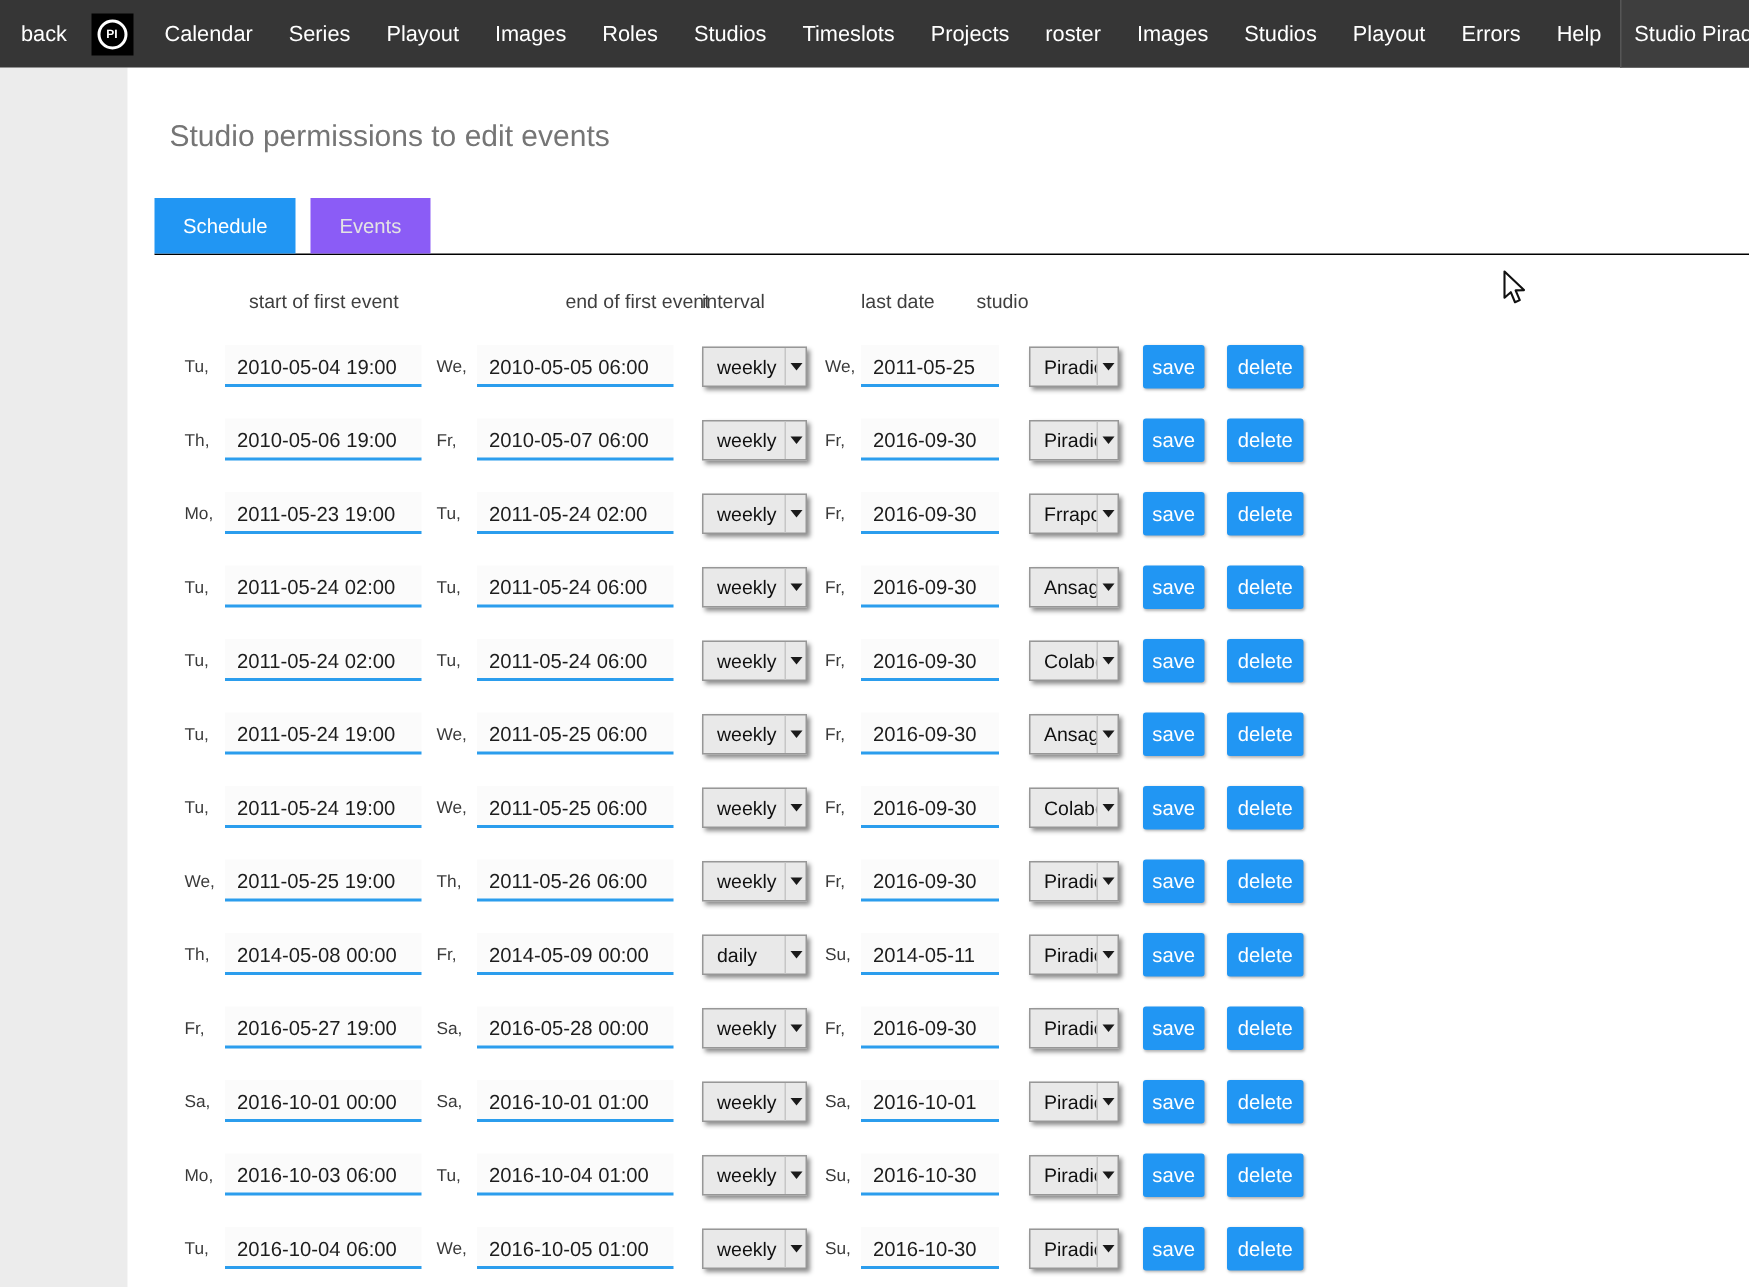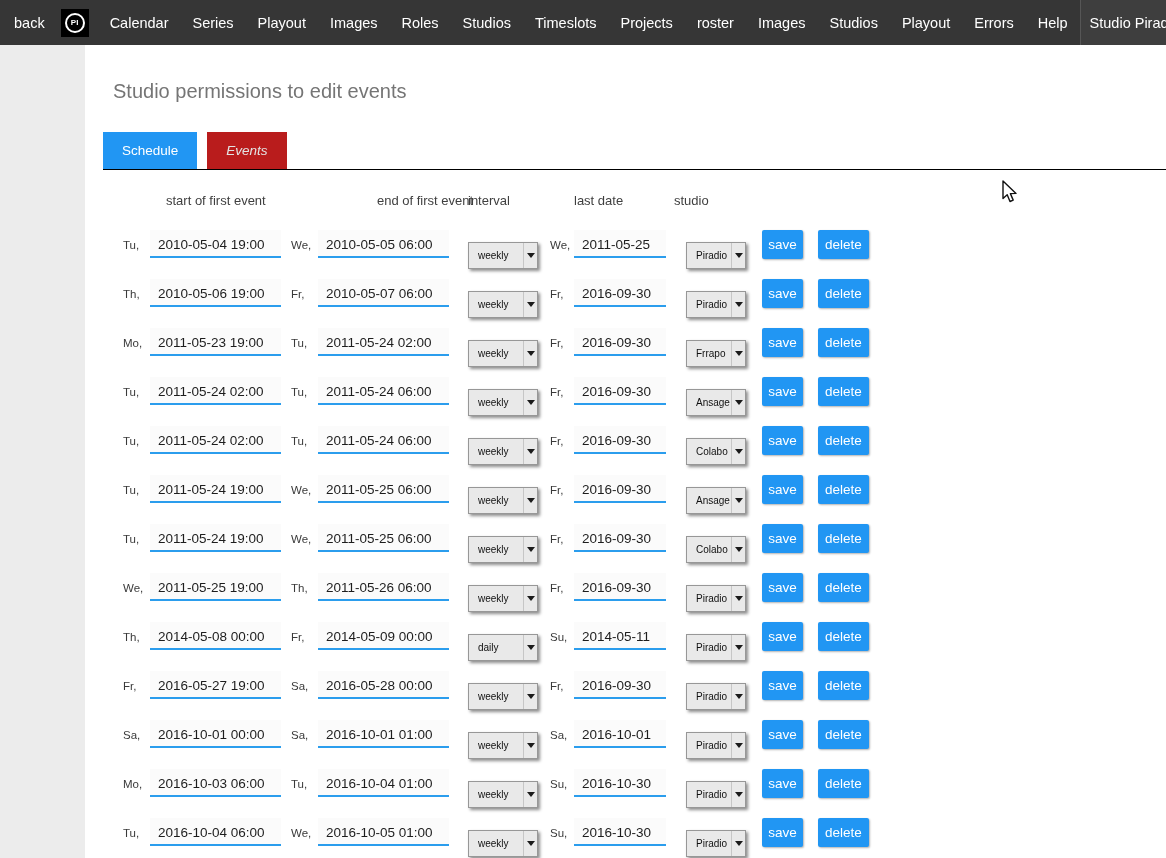--- a/index.html
+++ b/index.html
@@ -45,51 +45,51 @@
     background:#fff;
   }
   .page-title { padding:35px 0 0 28px; font-size:20px; color:#757575; font-weight:400; }
 
   .tabs-wrap { margin:29px 18px 0 18px; border-bottom:1px solid #000000; display:flex; }
   .tab {
     height:37px; display:flex; align-items:center; padding:0 19px;
     font-size:13.5px; margin-right:10px; cursor:pointer;
   }
   .tab.active { background:#2196f3; color:#fff; }
-  .tab.inactive { background:#b91c1c; color:#e3e3e3;font-style:italic; }
+  .tab.inactive { background:#8b5cf6; color:#e3e3e3; }
 
   .header-row { position:relative; height:20px; margin-top:21px; font-size:13px; color:#3f3f3f; }
   .header-row span { position:absolute; top:2px; white-space:nowrap; }
   .h0 { left:81px; width:190px; text-align:left; }
   .h1 { left:245px; width:190px; text-align:center; }
   .h2 { left:383px; }
   .h3 { left:489px; }
-  .h4 { left:589px; }
+  .h4 { left:566px; }
 
   .rows { margin-top:19px; }
   .row { height:49px; display:flex; align-items:flex-start; }
   .day {
     font-size:11.5px; color:#3a3a3a; margin-top:9px; white-space:nowrap;
   }
   .day.d1 { margin-left:38px; width:27px; }
   .day.d2 { margin-left:10px; width:27px; }
   .day.d3 { margin-left:12px; width:24px; }
   .txt-input {
     height:28px; border:none; outline:none; background:#fbfbfb;
     border-bottom:2px solid #2b9ded; font-family:"Liberation Sans", sans-serif;
     font-size:13.5px; color:#1d1d1d; padding:3px 0 0 8px;
   }
   .in-start, .in-end { width:131px; }
   .in-last { width:92px; margin-left:0; }
 
   .sel {
     height:27px; background:#e9e9e9; border:1px solid #979797;
     box-shadow:2px 2px 3px rgba(0,0,0,0.45);
-    display:flex; align-items:center; font-size:10px; color:#101010;
-    cursor:pointer; margin-top:12px;
+    display:flex; align-items:center; font-size:13px; color:#101010;
+    cursor:pointer; margin-top:1px;
   }
   .sel-interval { width:70px; margin-left:19px; }
   .sel-studio { width:60px; margin-left:20px; }
   .sel-text { padding-left:9px; white-space:nowrap; overflow:hidden; flex:1; }
   .sel-arrow {
     width:14px; height:100%; border-left:1px solid #c6c6c6;
     display:flex; align-items:center; justify-content:center; flex:0 0 auto;
   }
   .sel-arrow .tri-down { border-top-color:#1a1a1a; }
 

